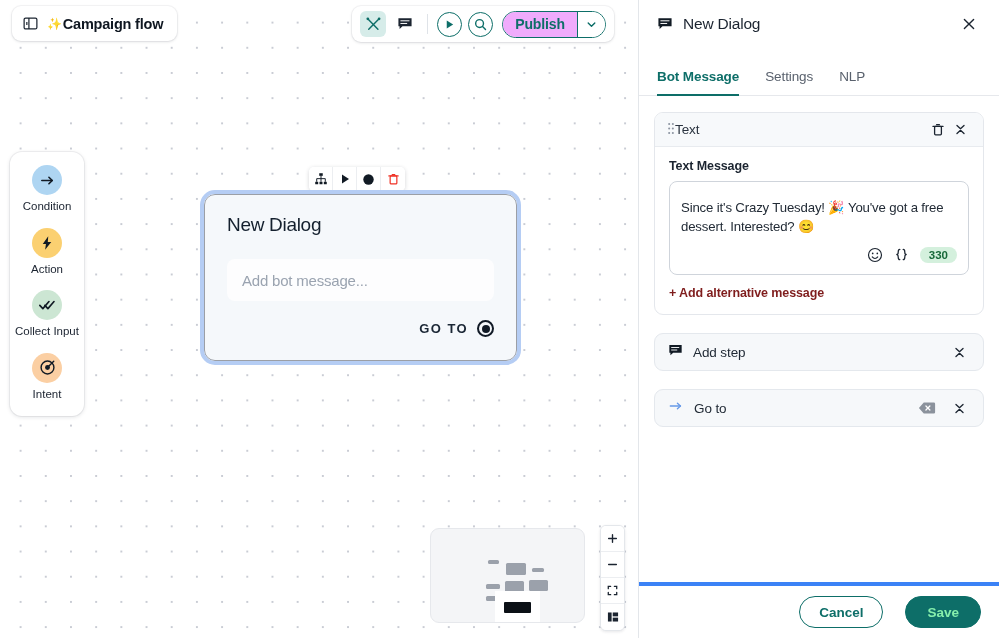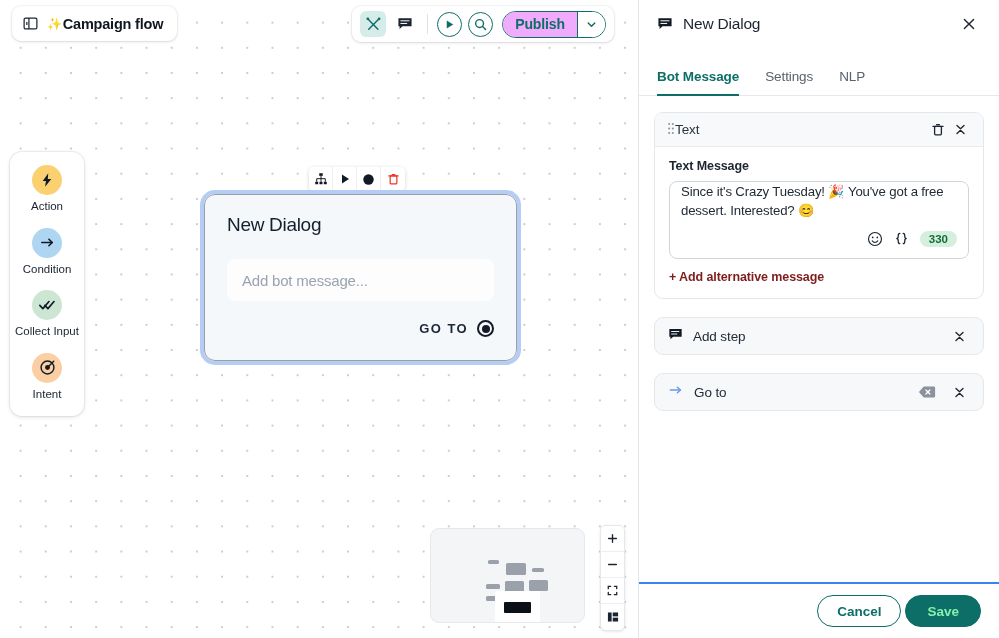--- a/index.html
+++ b/index.html
@@ -126,35 +126,35 @@
   .tab.active { color: #0d6e68; font-weight: 600; border-bottom-color: #0d6e68; }
 
   .panel-body { flex: 1; padding: 16px 15px 0; overflow: hidden; }
 
   .card { border: 1px solid #e4e7ec; border-radius: 9px; background: #fff; margin-bottom: 18px; overflow: hidden; }
   .card-head { height: 34px; background: #f7f9fb; border-bottom: 1px solid #e8ebef; display: flex; align-items: center; padding: 0 12px; }
   .card-head .ttl { font-size: 13.5px; color: #2b3440; flex: 1; letter-spacing: -.1px; }
   .ic-btn { width: 22px; height: 22px; border: none; background: transparent; display: flex; align-items: center; justify-content: center; cursor: pointer; }
   .card-body { padding: 12px 14px 14px; }
   .field-label { font-size: 12.5px; font-weight: 700; color: #1b2430; margin-bottom: 8px; letter-spacing: -.1px; }
-  .textarea-box { border: 1px solid #cfd4db; border-radius: 8px; padding: 0 11px 7px; }
+  .textarea-box { border: 1px solid #cfd4db; border-radius: 8px; padding: 16px 11px 7px; }
   .ta-text { font-size: 13.2px; line-height: 19px; color: #222b36; letter-spacing: -.15px; min-height: 38px; }
   .ta-tools { display: flex; align-items: flex-start; justify-content: flex-end; gap: 11px; margin-top: 11px; }
   .count-badge { background: #d4f0dd; color: #186a3a; font-size: 11.5px; font-weight: 600; border-radius: 9px; padding: 2px 9px; }
   .alt-link { display: block; margin-top: 11px; font-size: 12.5px; font-weight: 700; color: #7f1d1d; cursor: pointer; letter-spacing: -.1px; }
 
   .row-card {
     height: 38px; background: #f6f8fa; border: 1px solid #e4e8ed; border-radius: 9px;
     display: flex; align-items: center; padding: 0 13px; gap: 10px; margin-bottom: 18px; cursor: pointer;
   }
   .row-card .lbl { font-size: 13.5px; color: #222b36; flex: 1; letter-spacing: -.1px; }
 
   .panel-foot {
-    height: 56px; border-top: 2px solid #3b82f6; display: flex; align-items: center;
-    justify-content: flex-end; gap: 4px; padding: 0 18px;
+    height: 56px; border-top: 4px solid #3b82f6; display: flex; align-items: center;
+    justify-content: flex-end; gap: 22px; padding: 0 18px;
   }
   .btn-cancel {
     height: 32px; padding: 0 19px; border-radius: 17px; background: #fff;
     border: 1.4px solid #0d6e68; color: #0d6e68; font-size: 13.5px; font-weight: 600;
     cursor: pointer; font-family: inherit;
   }
   .btn-save {
     height: 32px; padding: 0 21px; border-radius: 17px; background: #0d6e68;
     border: 1.4px solid #0d6e68; color: #86efac; font-size: 13.5px; font-weight: 600;
     cursor: pointer; font-family: inherit;
@@ -220,36 +220,36 @@
               <path d="M2.4 4.3 6 8 9.6 4.3" fill="none" stroke="#0d6e68" stroke-width="1.5" stroke-linecap="round" stroke-linejoin="round"></path>
             </svg>
         </button>
       </span>
     </div>
 
     <div class="palette">
 
 
       <div class="pal-item">
+        <span class="pal-circle" style="background:#aed5f2">
+          <svg width="17" height="17" viewBox="0 0 18 18">
+            <line x1="3" y1="9" x2="14" y2="9" stroke="#111a24" stroke-width="1.7" stroke-linecap="round"></line>
+            <path d="M10.5 5.6 14 9l-3.5 3.4" fill="none" stroke="#111a24" stroke-width="1.7" stroke-linecap="round" stroke-linejoin="round"></path>
+          </svg>
+        </span>
+        <span class="pal-label">Condition</span>
+      </div>
+
+      <div class="pal-item">
         <span class="pal-circle" style="background:#fbd071">
           <svg width="16" height="16" viewBox="0 0 18 18">
               <path d="M10.4 1.4 4.2 10h3.6l-.9 6.6L13.8 8h-3.9z" fill="#111a24"></path>
             </svg>
         </span>
         <span class="pal-label">Action</span>
-      </div>
-
-      <div class="pal-item">
-        <span class="pal-circle" style="background:#aed5f2">
-          <svg width="17" height="17" viewBox="0 0 18 18">
-            <line x1="3" y1="9" x2="14" y2="9" stroke="#111a24" stroke-width="1.7" stroke-linecap="round"></line>
-            <path d="M10.5 5.6 14 9l-3.5 3.4" fill="none" stroke="#111a24" stroke-width="1.7" stroke-linecap="round" stroke-linejoin="round"></path>
-          </svg>
-        </span>
-        <span class="pal-label">Condition</span>
       </div>
 
       <div class="pal-item">
         <span class="pal-circle" style="background:#cce6d3">
           <svg width="18" height="18" viewBox="0 0 20 20">
             <path d="M2 10.4 5.4 14 12.2 6.2" fill="none" stroke="#111a24" stroke-width="1.8" stroke-linecap="round" stroke-linejoin="round"></path>
             <path d="M7.6 10.4 11 14l6.8-7.8" fill="none" stroke="#111a24" stroke-width="1.8" stroke-linecap="round" stroke-linejoin="round"></path>
           </svg>
         </span>
         <span class="pal-label">Collect Input</span>

